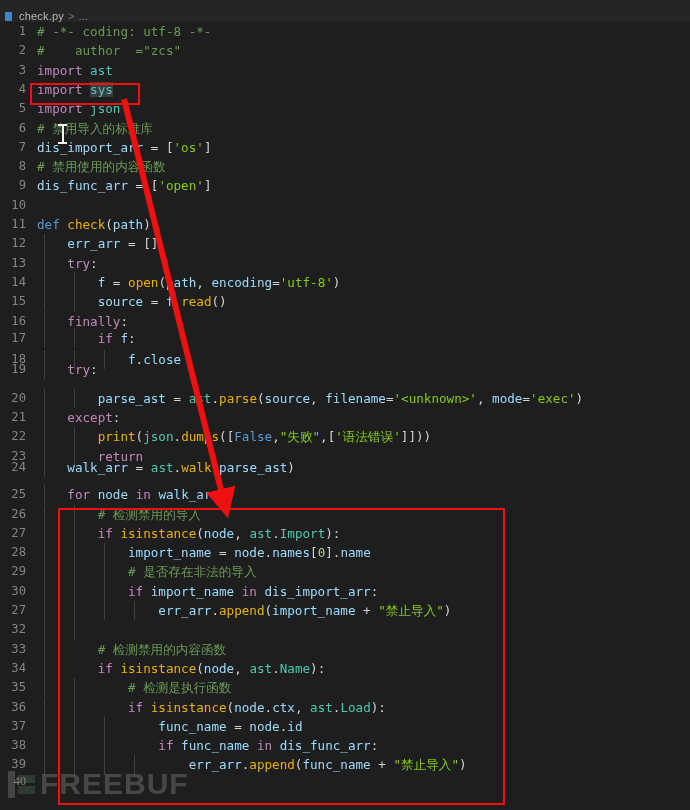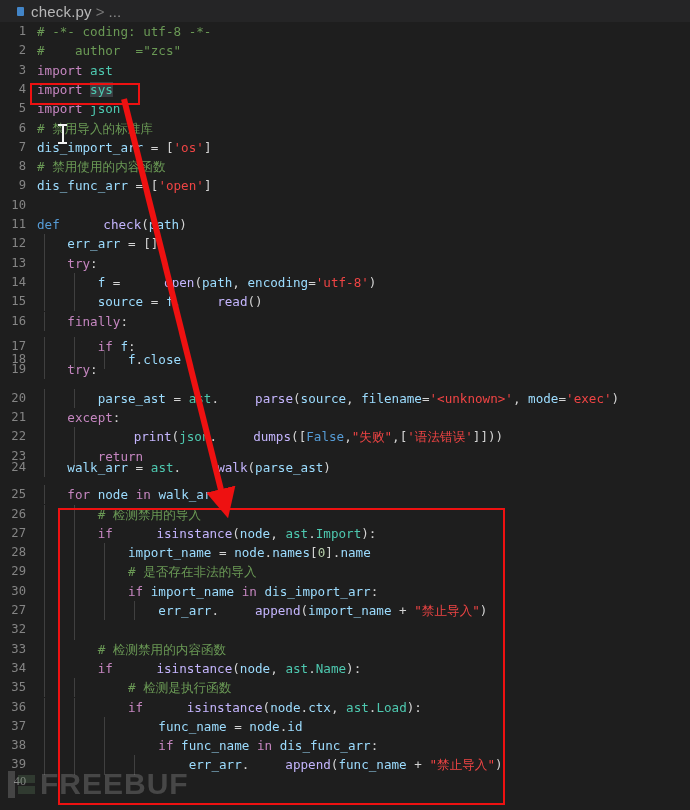--- a/index.html
+++ b/index.html
@@ -17,25 +17,25 @@
   }
 
   
   #breadcrumb {
     position: absolute;
     top: 0; left: 0;
     width: 690px;
     height: 22px;
     background: #252526;
     display: flex;
-    align-items: center;
-    padding-left: 16px;
+    align-items: flex-end;
+    padding-left: 4px;
     box-sizing: border-box;
     font-family: "Liberation Sans", sans-serif;
-    font-size: 15px;
+    font-size: 11px;
     color: #a9a9a9;
     user-select: none;
   }
   .bc-file-icon {
     width: 11px; height: 11px;
     margin-right: 4px;
     position: relative;
     flex: none;
   }
   .bc-file-icon::before {
@@ -77,23 +77,23 @@
   .lcontent {
     position: absolute;
     left: 37px; top: 0;
     color: #d4d4d4;
   }
 
   
   .t-com  { color: #6a9955; }
   .t-kw   { color: #c586c0; }   
   .t-mod  { color: #4ec9b0; }   
-  .t-fn   { color: #c4b5fd; margin-left: 36px; }
+  .t-fn   { color: #eab308; }
   .t-var  { color: #9cdcfe; }
-  .t-str  { color: #ef4444; margin-top: 20px; }
+  .t-str  { color: #84cc16; margin-top: 20px; }
   .t-num  { color: #b5cea8; }
   .t-op   { color: #d4d4d4; }
   .t-punct{ color: #d4d4d4; }
   .t-blue { color: #569cd6; }
   .sel    { background: #3a3d41; }
 
   
   .iguide {
     position: absolute;
     top: 0;
@@ -268,21 +268,21 @@
       <span class="iguide" style="left:74px;"></span>
       <span class="lcontent">&nbsp;&nbsp;&nbsp;&nbsp;&nbsp;&nbsp;&nbsp;&nbsp;<span class="t-var">source</span> <span class="t-op">=</span> <span class="t-var">f</span><span class="t-punct">.</span><span class="t-fn">read</span><span class="t-punct">()</span></span>
     </div>
 
     <div class="line" style="top:289.5px;position:absolute;">
       <span class="gutter">16</span>
       <span class="iguide" style="left:44px;"></span>
       <span class="lcontent">&nbsp;&nbsp;&nbsp;&nbsp;<span class="t-kw">finally</span><span class="t-punct">:</span></span>
     </div>
 
-    <div class="line" style="top:315px;position:absolute;">
+    <div class="line" style="top:307px;position:absolute;">
       <span class="gutter">17</span>
       <span class="iguide" style="left:44px;"></span>
       <span class="iguide" style="left:74px;"></span>
       <span class="lcontent">&nbsp;&nbsp;&nbsp;&nbsp;&nbsp;&nbsp;&nbsp;&nbsp;<span class="t-kw">if</span> <span class="t-var">f</span><span class="t-punct">:</span></span>
     </div>
 
     <div class="line" style="top:328.1px;position:absolute;">
       <span class="gutter">18</span>
       <span class="iguide" style="left:44px;"></span>
       <span class="iguide" style="left:74px;"></span>

